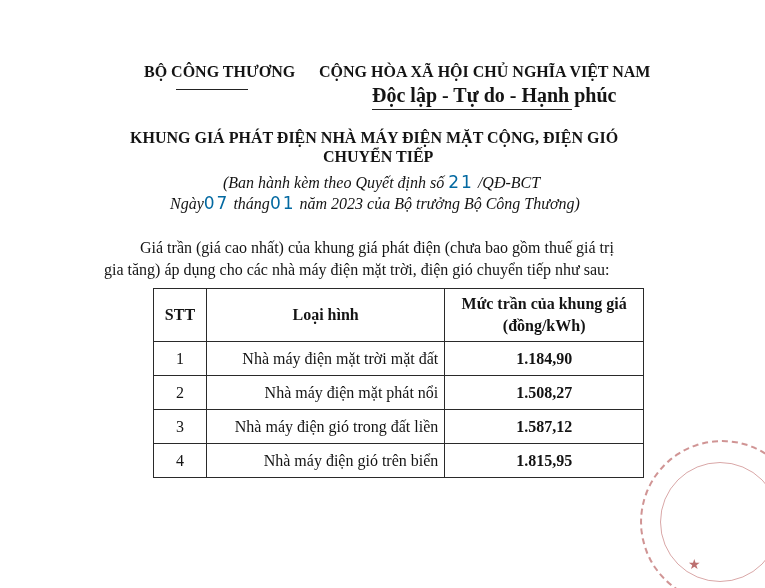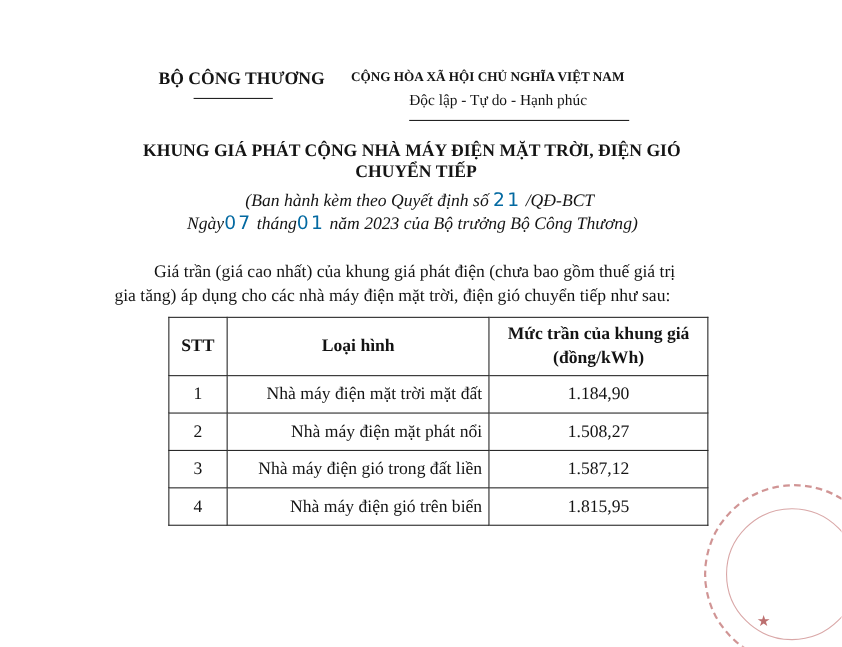--- a/index.html
+++ b/index.html
@@ -8,22 +8,22 @@
       background: #ffffff;
       font-family: "Liberation Serif", "DejaVu Serif", serif;
       color: #141414;
       position: relative;
     }
     .page { position: absolute; left: 0; top: 0; width: 644px; height: 588px; }
     .abs { position: absolute; white-space: nowrap; }
 
     .ministry { left: 144px; top: 63px; font-size: 16px; font-weight: bold; }
     .ministry-rule { left: 176px; top: 89px; width: 72px; height: 1px; background: #222; }
-    .nation { left: 319px; top: 63px; font-size: 12px; font-weight: bold; }
-    .motto { left: 372px; top: 84px; font-size: 14px; font-weight: normal; }
+    .nation { left: 319px; top: 63px; font-size: 16px; font-weight: bold; }
+    .motto { left: 372px; top: 84px; font-size: 20px; font-weight: bold; }
     .motto-rule { left: 372px; top: 109px; width: 200px; height: 1px; background: #222; }
 
     .title1 { left: 130px; top: 129px; font-size: 16px; font-weight: bold; }
     .title2 { left: 323px; top: 148px; font-size: 16px; font-weight: bold; }
     .sub1 { left: 223px; top: 172px; font-size: 16px; font-style: italic; }
     .sub2 { left: 170px; top: 193px; font-size: 16px; font-style: italic; }
     .hand { font-family: "DejaVu Sans", sans-serif; font-style: normal; font-size: 17px; color: #0369a1; letter-spacing: 2px; }
 
     .para1 { left: 140px; top: 239px; font-size: 16px; }
     .para2 { left: 104px; top: 261px; font-size: 16px; }
@@ -35,21 +35,21 @@
     }
     table.price-table th, table.price-table td {
       border: 1px solid #2a2a2a;
       padding: 0 6px;
     }
     table.price-table th { font-weight: bold; height: 52px; }
     table.price-table td { height: 33px; }
     .c-stt { width: 40px; text-align: center; }
     .c-type { width: 226px; margin-left: 34px; }
     td.c-type { text-align: right; }
-    .c-price { width: 186px; text-align: center; line-height: 22px; }
+    .c-price { width: 186px; text-align: center; line-height: 22px; font-weight: bold; }
 
     .seal {
       position: absolute; left: 640px; top: 440px; width: 160px; height: 160px;
       border-radius: 50%;
       border: 2px dashed rgba(170, 60, 60, 0.55);
     }
     .seal-inner {
       position: absolute; left: 660px; top: 462px; width: 118px; height: 118px;
       border-radius: 50%;
       border: 1px solid rgba(170, 60, 60, 0.45);
@@ -61,21 +61,21 @@
 
 <div class="page">
 
   <div class="abs ministry">BỘ CÔNG THƯƠNG</div>
   <div class="abs ministry-rule"></div>
 
   <div class="abs nation">CỘNG HÒA XÃ HỘI CHỦ NGHĨA VIỆT NAM</div>
   <div class="abs motto">Độc lập - Tự do - Hạnh phúc</div>
   <div class="abs motto-rule"></div>
 
-  <div class="abs title1">KHUNG GIÁ PHÁT CỘNG NHÀ MÁY ĐIỆN MẶT TRỜI, ĐIỆN GIÓ</div>
+  <div class="abs title1">KHUNG GIÁ PHÁT ĐIỆN NHÀ MÁY ĐIỆN MẶT CỘNG, ĐIỆN GIÓ</div>
   <div class="abs title2">CHUYỂN TIẾP</div>
 
   <div class="abs sub1">
     <span>(Ban hành kèm theo Quyết định số</span>
     <span class="hand">21</span>
     <span>/QĐ-BCT</span>
   </div>
   <div class="abs sub2">
     <span>Ngày</span><span class="hand">07</span>
     <span>tháng</span><span class="hand">01</span>

